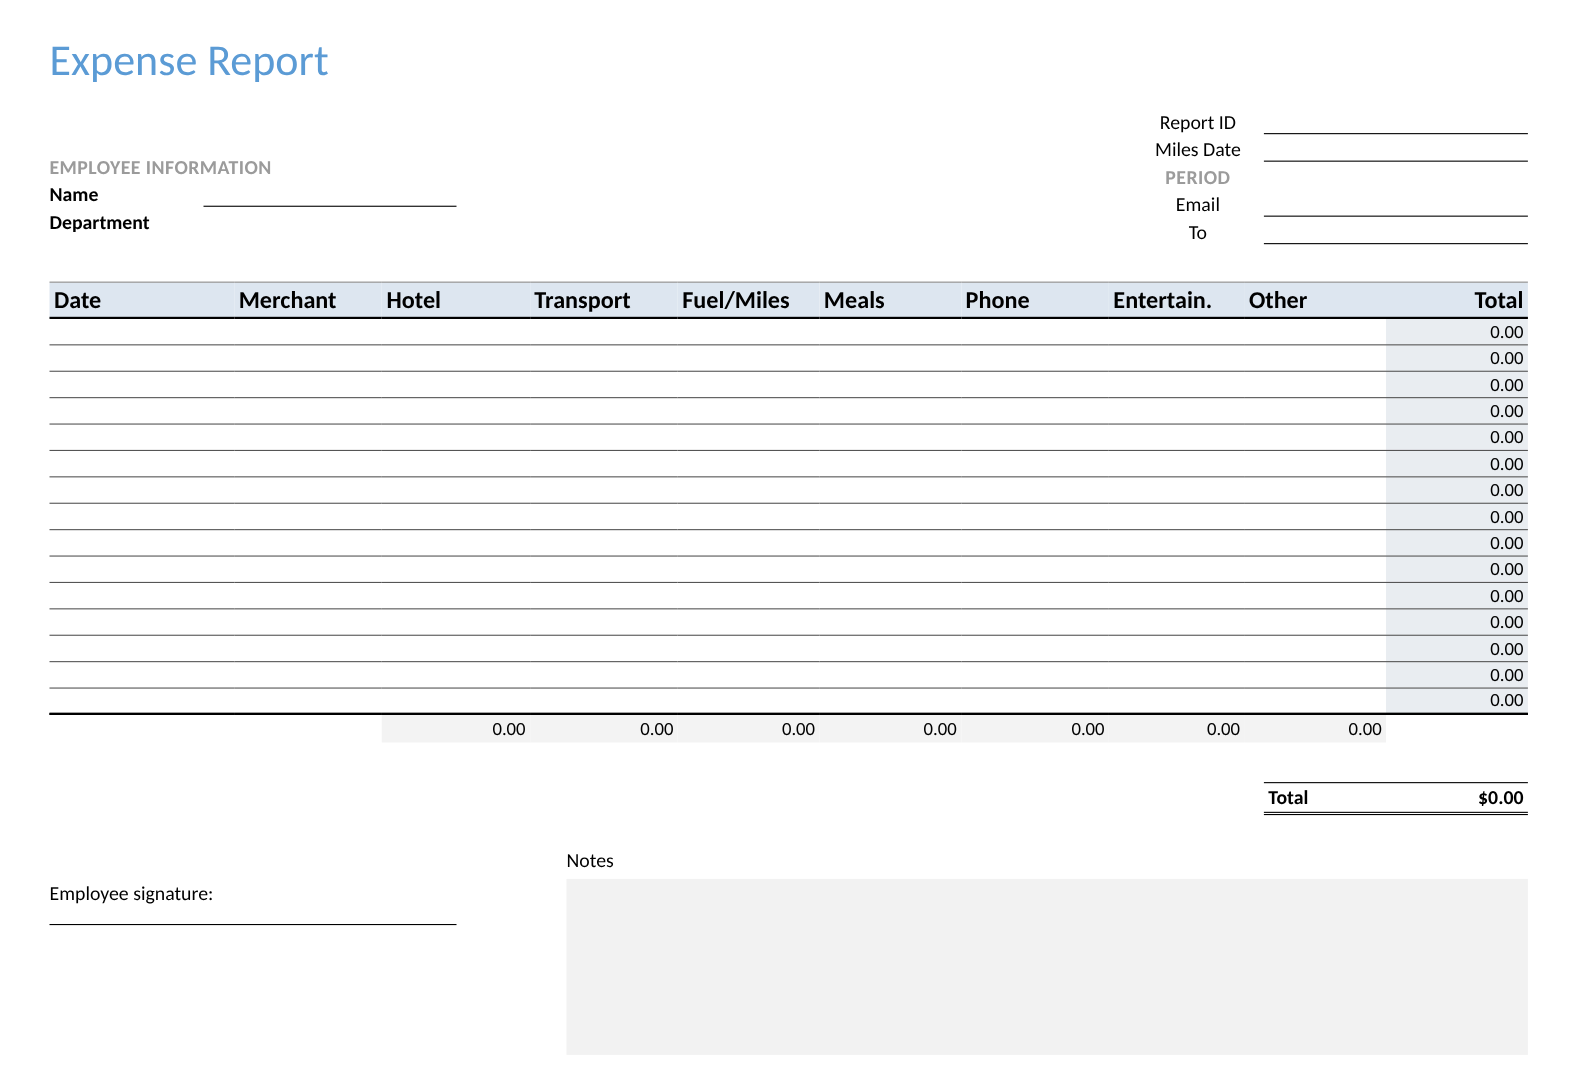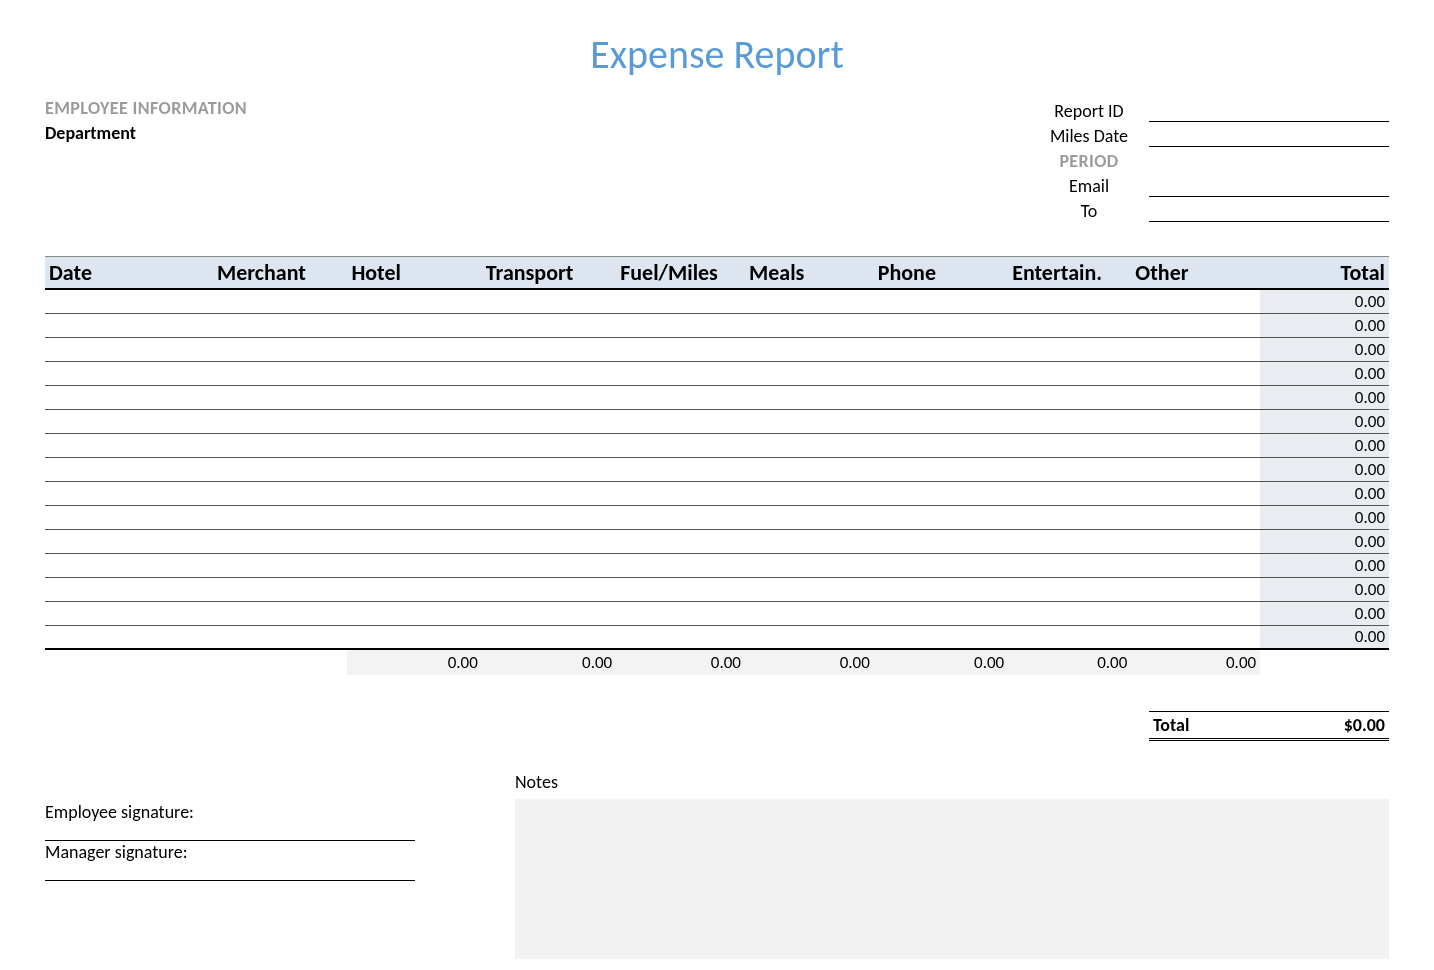--- a/index.html
+++ b/index.html
@@ -9,27 +9,26 @@
     font-family: Calibri, Arial, sans-serif;
     font-size: 18px;
     color: #000;
     background: #fff;
   }
   .title {
     font-size: 40px;
     color: #5B9BD5;
     font-weight: 400;
     margin: 0 0 18px 0;
-    text-align: center;
   }
   .header-section {
     display: flex;
     gap: 40px;
   }
-  .emp-info { flex: 1; }
+  .emp-info { flex: 1; margin-top: 44px; }
   .report-info { width: 360px; text-align: center; }
   .section-label {
     font-weight: bold;
     color: #9b9b9b;
     letter-spacing: 0.4px;
   }
   .field-row {
     display: flex;
     align-items: end;
     height: 25px;
@@ -119,20 +118,24 @@
   }
 </style>
 </head>
 <body>
 
 <h1 class="title">Expense Report</h1>
 
 <div class="header-section">
   <div class="emp-info">
     <div class="section-label">EMPLOYEE INFORMATION</div>
+    <div class="field-row">
+      <div class="field-label">Name</div>
+      <div class="field-value" style="max-width:230px"></div>
+    </div>
     <div class="field-row">
       <div class="field-label">Department</div>
       <div class="field-value" style="max-width:230px;border-bottom:none"></div>
     </div>
   </div>
 
   <div class="report-info">
     <div class="field-row">
       <div class="field-label">Report ID</div>
       <div class="field-value"></div>
@@ -376,22 +379,18 @@
     <span class="grand-total-value">$0.00</span>
   </div>
 </div>
 
 <div class="bottom-section">
   <div class="signatures">
     <div class="sig-block">
       <div class="sig-label">Employee signature:</div>
       <div class="sig-line"></div>
     </div>
-    <div class="sig-block">
-      <div class="sig-label">Manager signature:</div>
-      <div class="sig-line"></div>
-    </div>
   </div>
   <div class="notes-area">
     <div class="notes-label">Notes</div>
     <div class="notes-box"></div>
   </div>
 </div>
 
 </body></html>

